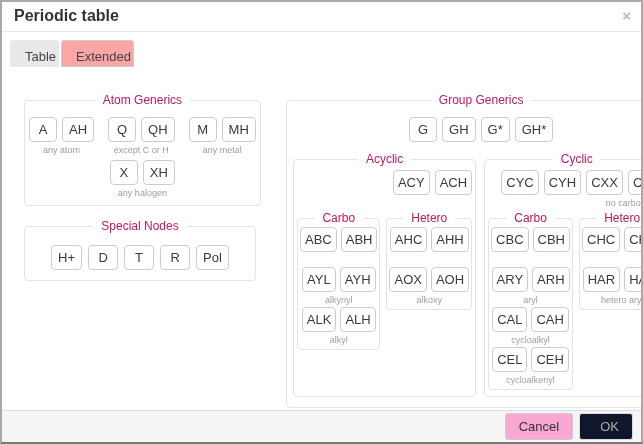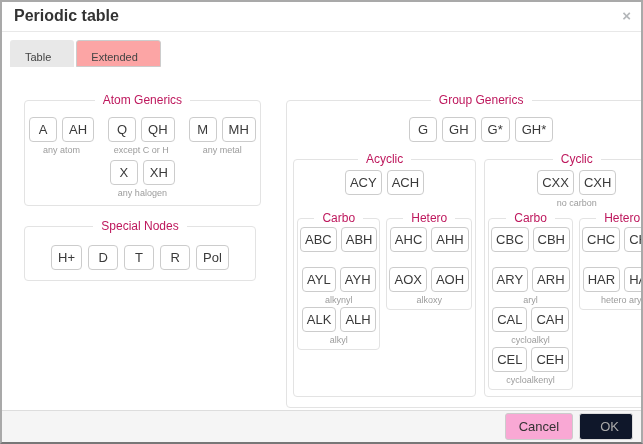--- a/index.html
+++ b/index.html
@@ -27,21 +27,21 @@
   .hdr-title { font-size: 16px; font-weight: bold; color: #333; }
   .hdr-close {
     position: absolute; right: 10px; top: 6px;
     color: #b4b7ba; font-size: 15px; font-weight: bold;
     line-height: 15px; cursor: pointer; background: none; border: none;
     font-family: "Liberation Sans", sans-serif;
   }
   
   .tabs { display: flex; gap: 2px; margin: 8px 0 0 8px; height: 27px; }
   .tab {
-    padding: 6px 22px 0 14px; font-size: 11px; color: #444;
+    padding: 6px 2px 0 14px; font-size: 13px; color: #444;
     background: #e8e8e8; border: 1px solid transparent;
     border-radius: 3px 3px 0 0; cursor: pointer;
     font-family: inherit;
   }
   .tab.active { background: #fca5a5; border-color: #ccc; }
   
   .bodyarea { display: flex; gap: 30px; padding: 26px 22px 0 22px; }
   .col-left { width: 232px; flex: none; }
   .col-right { flex: 1; }
   
@@ -68,21 +68,21 @@
     margin-top: 2px; white-space: nowrap; text-align: center;
   }
   .atom-row { display: flex; justify-content: center; gap: 14px; margin-top: 4px; }
   .special-row { display: flex; justify-content: center; gap: 6px; margin: 6px 0 4px 0; }
   .special-row .gbtn { min-width: 30px; }
   .fs-special { margin-top: 13px; }
   
   .gg-top { display: flex; justify-content: center; gap: 5px; margin: 4px 0 10px 0; }
   .gg-cols { display: flex; gap: 8px; align-items: stretch; padding: 0 2px 4px 2px; }
   .fs-side { flex: 1; padding: 2px 3px 6px 3px; }
-  .side-top { display: flex; justify-content: center; gap: 5px; margin-top: 2px; }
+  .side-top { display: flex; justify-content: flex-end; gap: 5px; margin-top: 2px; }
   .cc-row { display: flex; gap: 6px; justify-content: center; align-items: flex-start; margin-top: 2px; }
   .fs-mini { flex: 1; padding: 1px 2px 3px 2px; }
   .mrow { display: flex; flex-direction: column; align-items: center; margin-top: 1px; }
   .mrow .pairbtns { gap: 4px; }
   .fs-mini .gbtn, .side-top .gbtn { min-width: 34px; padding: 0 4px; }
   
   .ftr {
     position: absolute; left: 0; right: 0; bottom: 0; height: 32px;
     background: #f5f5f5; border-top: 1px solid #ddd;
     display: flex; justify-content: flex-end; align-items: center;
@@ -229,20 +229,27 @@
                 </div>
               </fieldset>
             </div>
           </fieldset>
 
           <fieldset class="fs-side">
             <legend>Cyclic</legend>
             <div class="side-top">
               <div class="pair">
                 <div class="pairbtns">
+                  <button class="gbtn">CYC</button>
+                  <button class="gbtn">CYH</button>
+                </div>
+                <div class="caption"></div>
+              </div>
+              <div class="pair">
+                <div class="pairbtns">
                   <button class="gbtn">CXX</button>
                   <button class="gbtn">CXH</button>
                 </div>
                 <div class="caption">no carbon</div>
               </div>
             </div>
             <div class="cc-row">
               <fieldset class="fs-mini">
                 <legend>Carbo</legend>
                 <div class="mrow">

